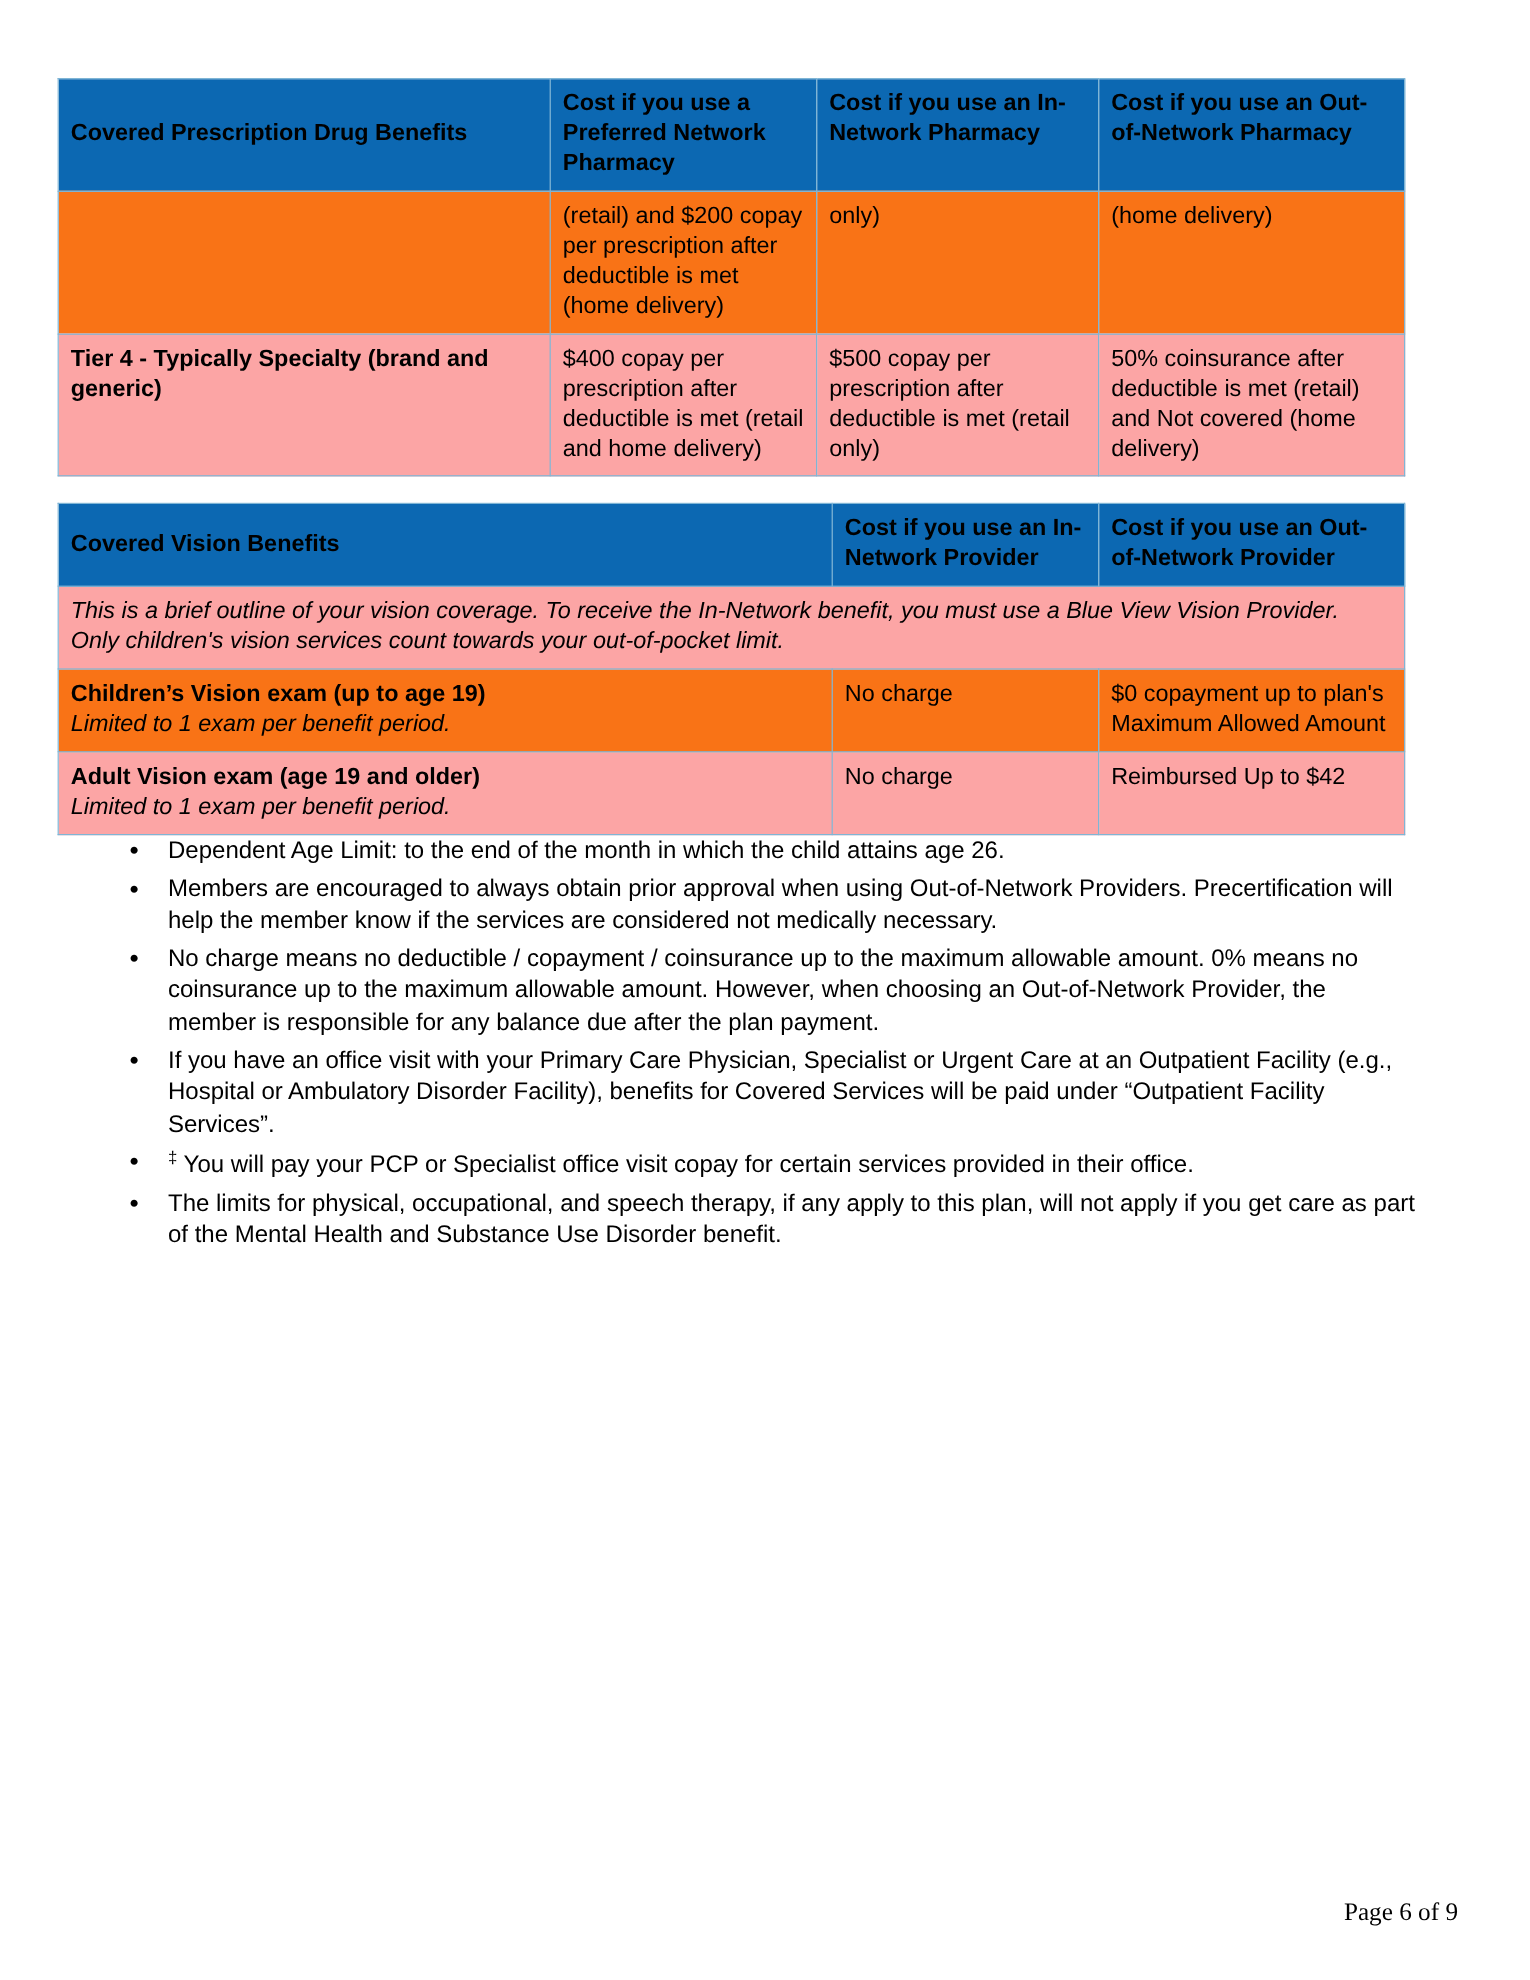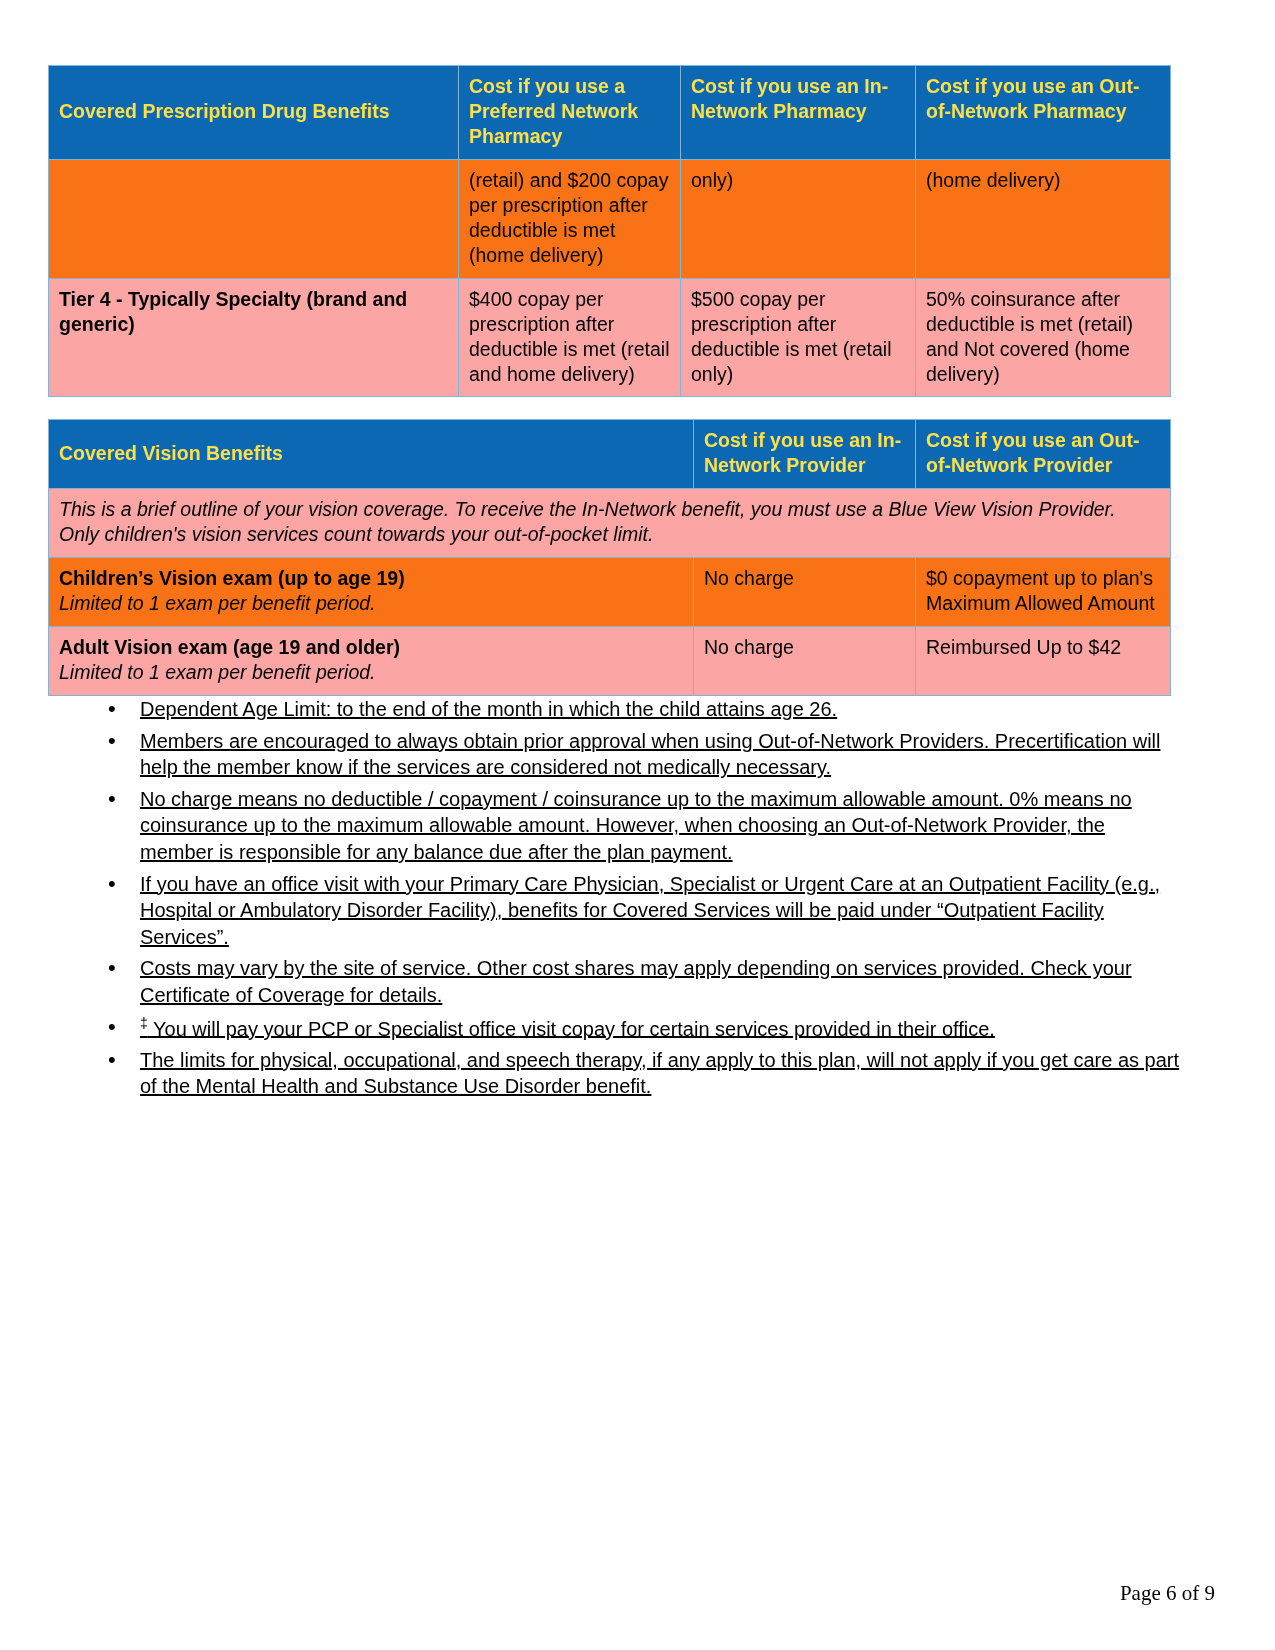--- a/index.html
+++ b/index.html
@@ -31,21 +31,21 @@
   table.bx td, table.bx th {
     border: 1px solid #7fb5d5;
     vertical-align: top;
     padding: 8px 10px 10px 10px;
     font-size: 19.5px;
     line-height: 1.28;
     text-align: left;
   }
   thead th {
     background: #0c68b2;
-    color: #fde047;
+    color: #000000;
     font-weight: bold;
     border: 1px solid #0c68b2;
     padding: 12px 10px 14px 10px;
     vertical-align: top;
   }
   thead th.hdr-mid {
     vertical-align: middle;
     margin-top: 24px;
   }
   tr.shade td {
@@ -81,21 +81,20 @@
     margin: 0;
     padding-left: 60px;
     list-style: none;
   }
   ul.notes li {
     position: relative;
     font-size: 20px;
     line-height: 1.33;
     margin-bottom: 5px;
     padding-left: 32px;
-    text-decoration: underline;
   }
   ul.notes li::before {
     content: "\2022";
     position: absolute;
     left: 0;
     top: -2px;
     font-size: 22px;
   }
   .dagger {
     font-size: 14px;
@@ -184,19 +183,18 @@
         <td>Reimbursed Up to $42</td>
       </tr>
     </tbody>
   </table>
 
   <ul class="notes">
     <li>Dependent Age Limit: to the end of the month in which the child attains age 26.</li>
     <li>Members are encouraged to always obtain prior approval when using Out-of-Network Providers. Precertification will help the member know if the services are considered not medically necessary.</li>
     <li>No charge means no deductible / copayment / coinsurance up to the maximum allowable amount. 0% means no coinsurance up to the maximum allowable amount. However, when choosing an Out-of-Network Provider, the member is responsible for any balance due after the plan payment.</li>
     <li>If you have an office visit with your Primary Care Physician, Specialist or Urgent Care at an Outpatient Facility (e.g., Hospital or Ambulatory Disorder Facility), benefits for Covered Services will be paid under “Outpatient Facility Services”.</li>
-    <li>Costs may vary by the site of service. Other cost shares may apply depending on services provided. Check your Certificate of Coverage for details.</li>
     <li><span class="dagger">‡</span> <span>You will pay your PCP or Specialist office visit copay for certain services provided in their office.</span></li>
     <li>The limits for physical, occupational, and speech therapy, if any apply to this plan, will not apply if you get care as part of the Mental Health and Substance Use Disorder benefit.</li>
   </ul>
 
   <div class="footer">Page 6 of 9</div>
 </div>
 
 </body></html>

